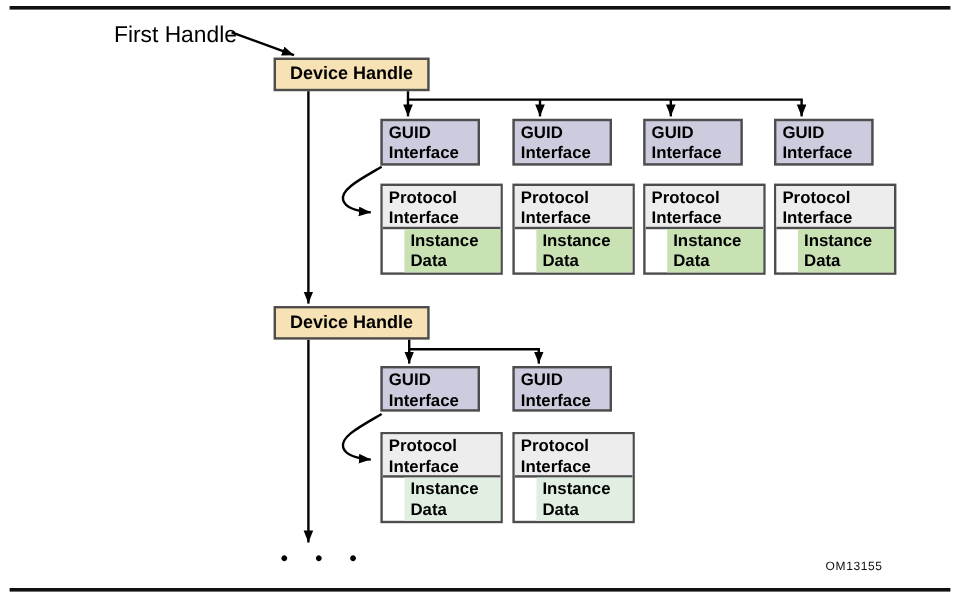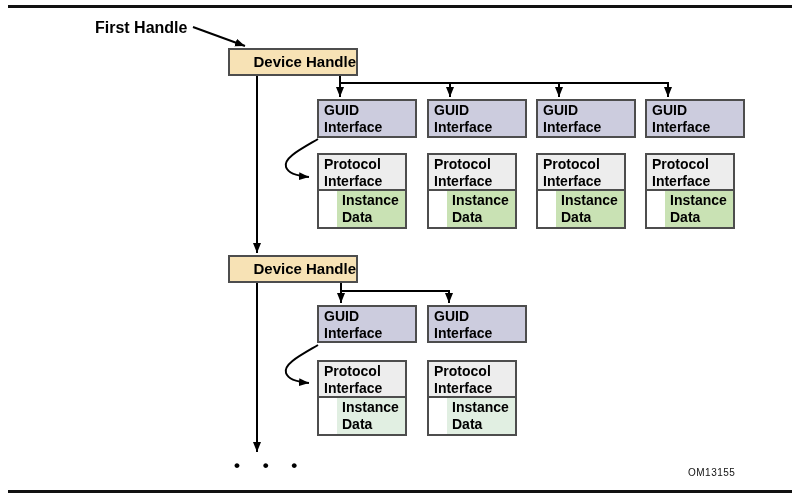--- a/index.html
+++ b/index.html
@@ -23,37 +23,37 @@
     font-weight:bold;color:#000;
   }
   .label2{
     white-space:pre-line;
     font-size:14px;line-height:17px;
     padding:1px 0 0 5px;
   }
   .device{
     width:130px;height:28px;left:228px;
     background:#f7e2b5;
-    font-size:15px;line-height:24px;text-align:right;
+    font-size:15px;line-height:24px;text-align:center;
     white-space:nowrap;
   }
-  .guid{width:100px;background:#ccccde;}
-  .stack{width:90px;height:76px;padding:0;}
+  .guid{width:83px;background:#ccccde;}
+  .stack{width:102px;height:76px;padding:0;}
   .proto{box-sizing:border-box;height:36px;background:#ededed;border-bottom:2px solid #4d4d4d;}
   .inst{box-sizing:border-box;height:36px;margin-left:18px;}
   .inst-a{background:#c9e2b4;}
   .inst-b{background:#e1efe2;}
   .g1-c0{left:317px;} .g1-c1{left:427px;} .g1-c2{left:536px;} .g1-c3{left:645px;}
   .g1-guid{top:99px;height:39px;}
   .g1-stack{top:153px;}
   .g2-guid{top:305px;height:38px;}
   .g2-stack{top:360px;}
   #first-handle{
     position:absolute;left:95px;top:19px;
-    font-size:16px;font-weight:bold;white-space:nowrap;
+    font-size:19px;font-weight:normal;white-space:nowrap;
   }
   #dev1{top:48px;}
   #dev2{top:255px;}
   #ellipsis{
     position:absolute;left:234px;top:456px;
     font-size:17px;font-weight:bold;letter-spacing:9px;white-space:nowrap;
   }
   #code-label{
     position:absolute;left:688px;top:467px;
     font-size:10px;letter-spacing:0.5px;color:#111;

